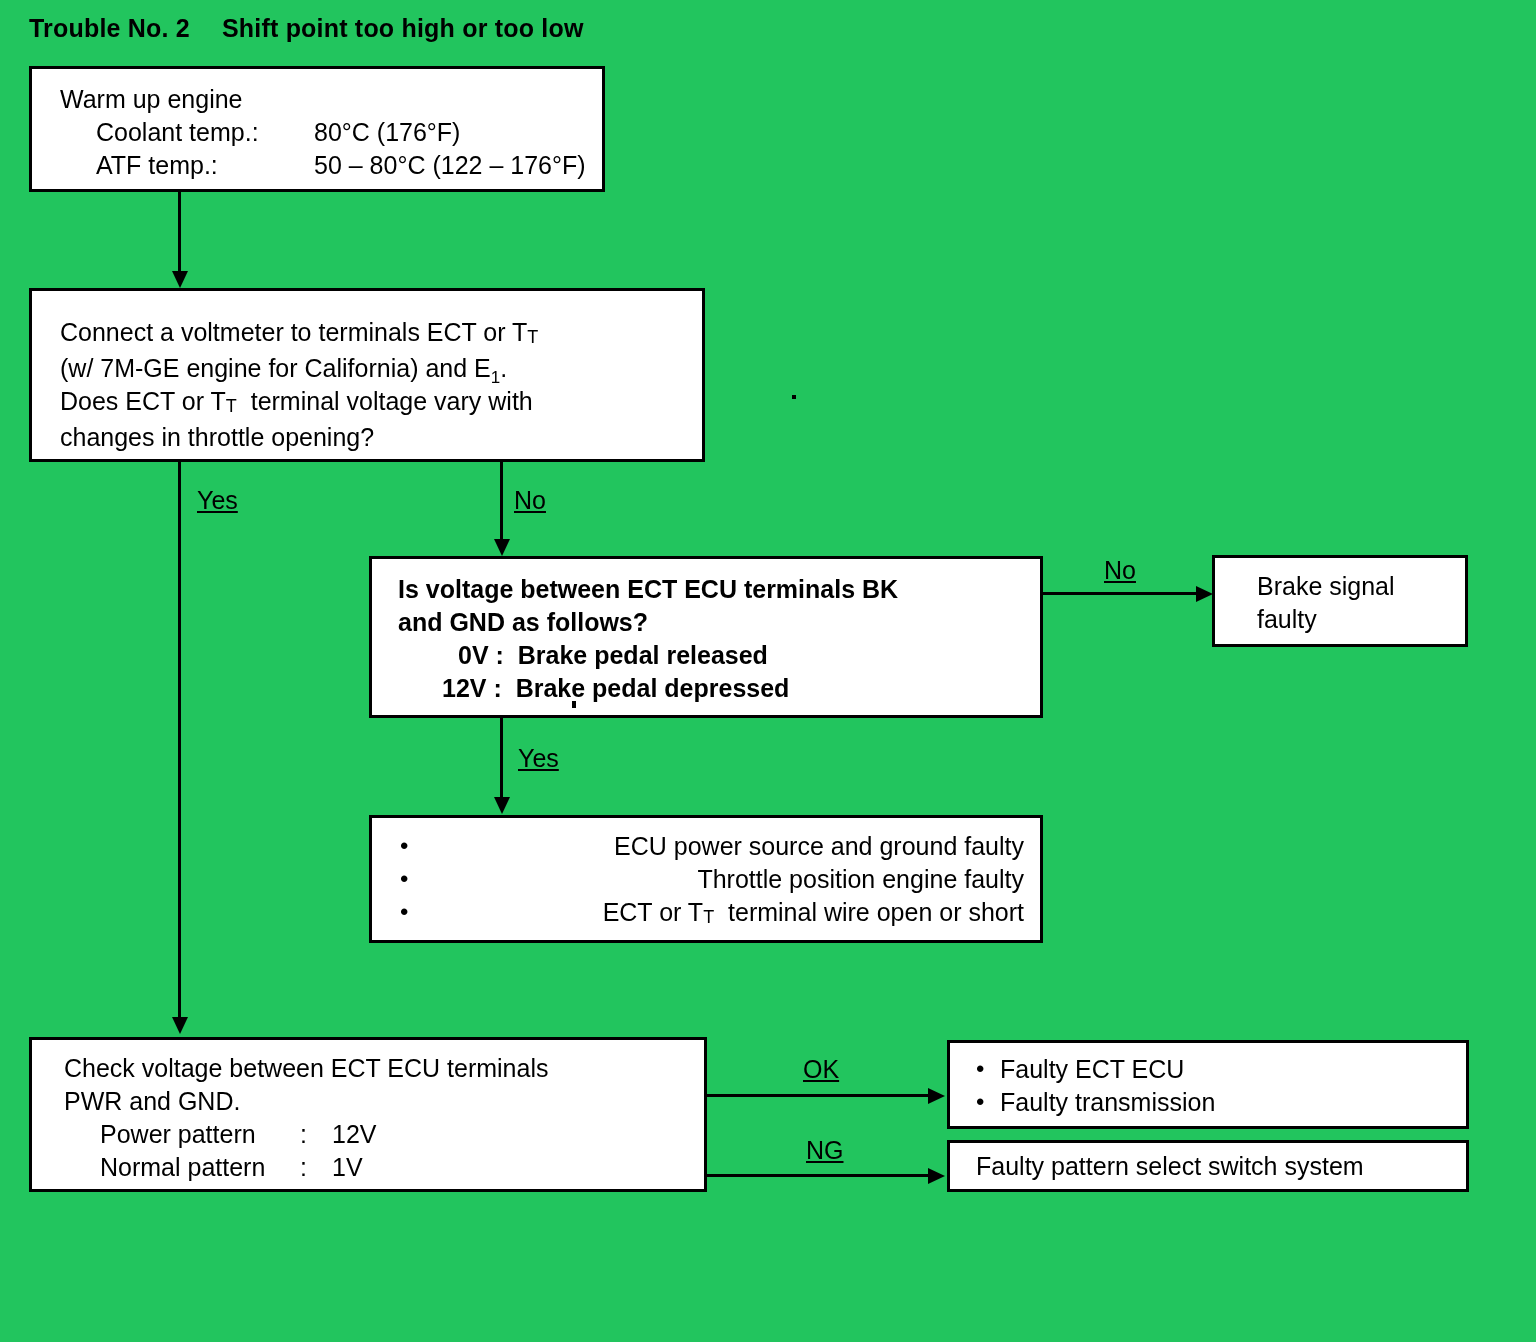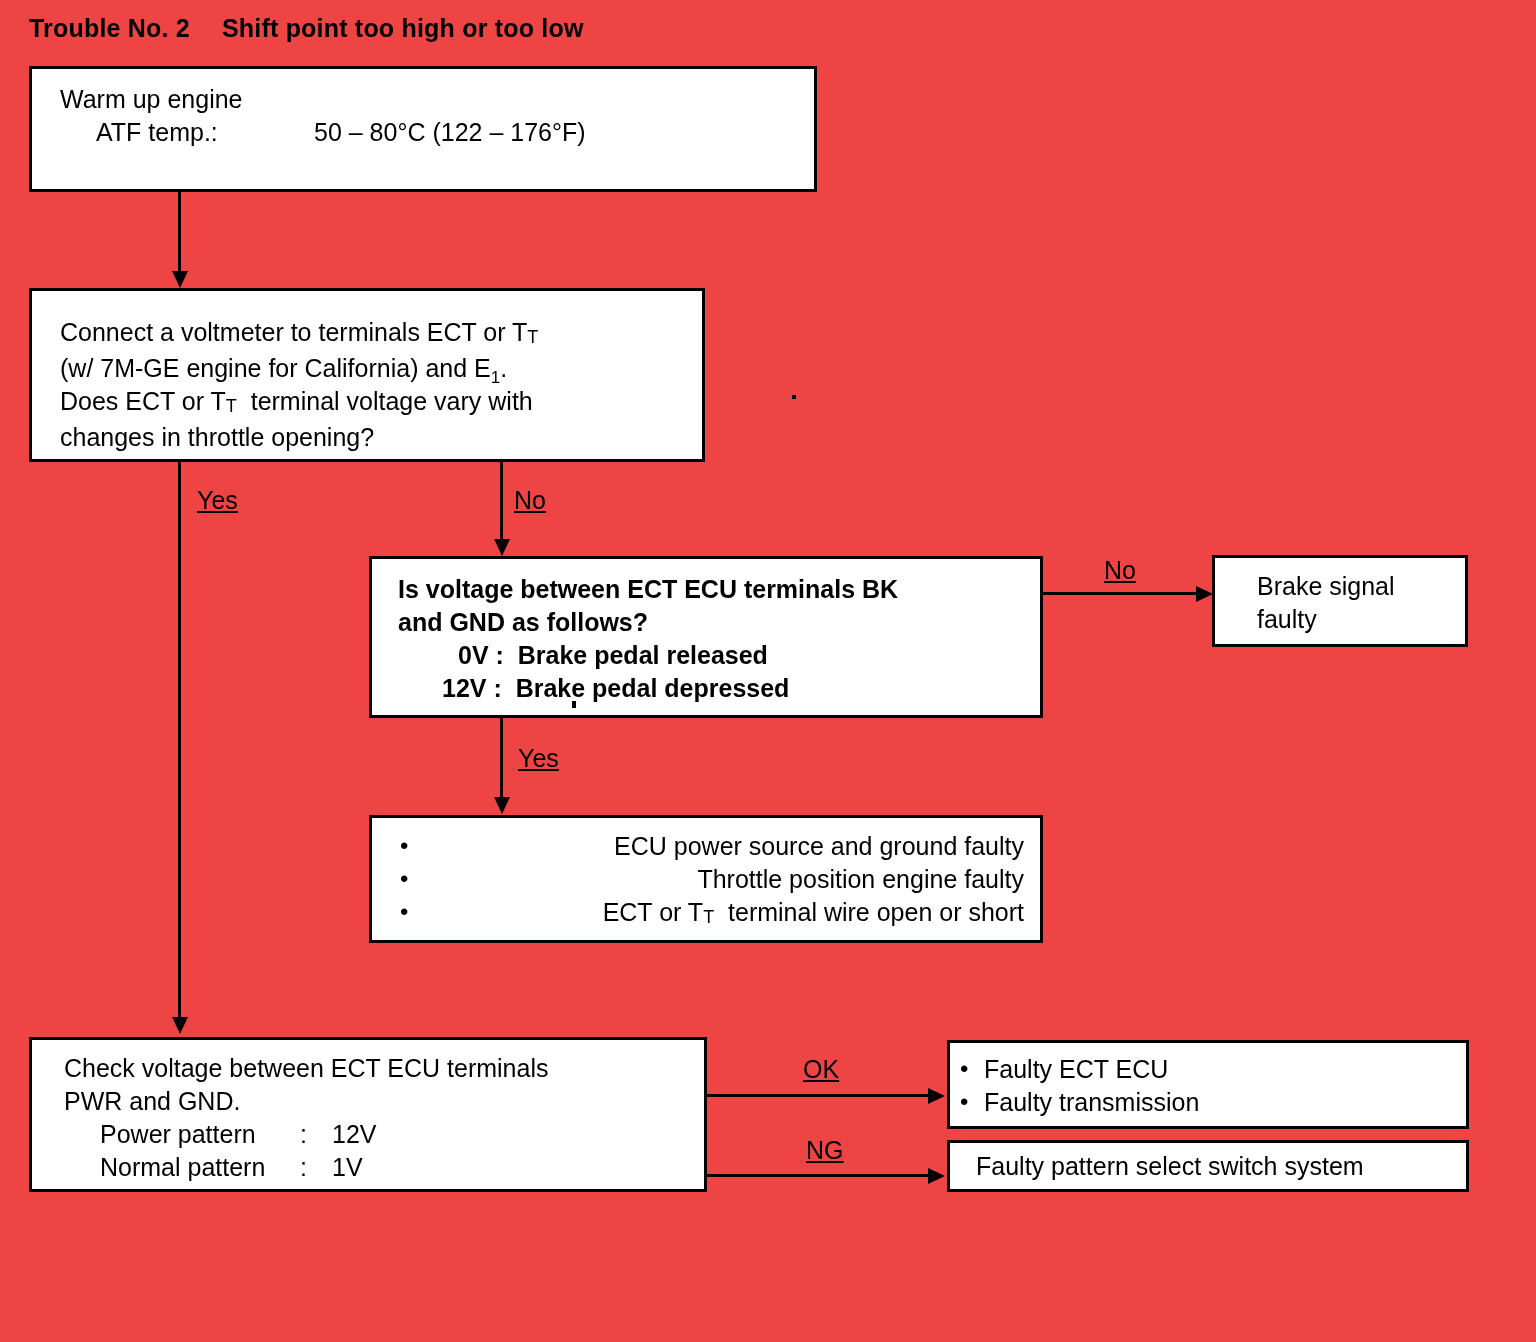--- a/index.html
+++ b/index.html
@@ -4,21 +4,21 @@
 <style>
   html, body {
     margin: 0;
     padding: 0;
     background: #ffffff;
   }
   #page {
     position: relative;
     width: 1536px;
     height: 1342px;
-    background: #ef4444;
+    background: #22c55e;
     font-family: "Liberation Sans", sans-serif;
     color: #000000;
     overflow: hidden;
   }
   .title {
     position: absolute;
     left: 29px;
     top: 14px;
     font-size: 25px;
     font-weight: bold;
@@ -102,23 +102,24 @@
     background: #000;
   }
 </style>
 </head>
 <body>
 
 <div id="page">
 
   <div class="title"><span>Trouble No. 2</span><span class="gap"></span><span>Shift point too high or too low</span></div>
 
-  <div class="box" style="left:29px; top:66px; width:788px; height:126px;">
+  <div class="box" style="left:29px; top:66px; width:576px; height:126px;">
     <div class="inner">
       <div class="line">Warm up engine</div>
+      <div class="line indent1"><span style="display:inline-block;width:218px">Coolant temp.:</span><span>80°C (176°F)</span></div>
       <div class="line indent1"><span style="display:inline-block;width:218px">ATF temp.:</span><span>50 – 80°C (122 – 176°F)</span></div>
     </div>
   </div>
 
   <div class="vline" style="left:178px; top:192px; height:80px;"></div>
   <div class="arrow-down" style="left:172px; top:271px;"></div>
 
   <div class="box" style="left:29px; top:288px; width:676px; height:174px;">
     <div class="inner" style="padding-top:25px">
       <div class="line"><span>Connect a voltmeter to terminals ECT or T</span><span class="tsub">T</span></div>
@@ -180,21 +181,21 @@
 
   <div class="hline" style="left:707px; top:1094px; width:225px;"></div>
   <div class="arrow-right" style="left:928px; top:1088px;"></div>
   <div class="elabel" style="left:803px; top:1055px;">OK</div>
 
   <div class="hline" style="left:707px; top:1174px; width:225px;"></div>
   <div class="arrow-right" style="left:928px; top:1168px;"></div>
   <div class="elabel" style="left:806px; top:1136px;">NG</div>
 
   <div class="box" style="left:947px; top:1040px; width:522px; height:89px;">
-    <div class="bullets" style="padding-top:10px; padding-left:4px;">
+    <div class="bullets" style="padding-top:10px; padding-left:20px;">
       <div class="bl">Faulty ECT ECU</div>
       <div class="bl">Faulty transmission</div>
     </div>
   </div>
 
   <div class="box" style="left:947px; top:1140px; width:522px; height:52px;">
     <div class="inner" style="padding:7px 10px 6px 26px;">
       <div class="line">Faulty pattern select switch system</div>
     </div>
   </div>

